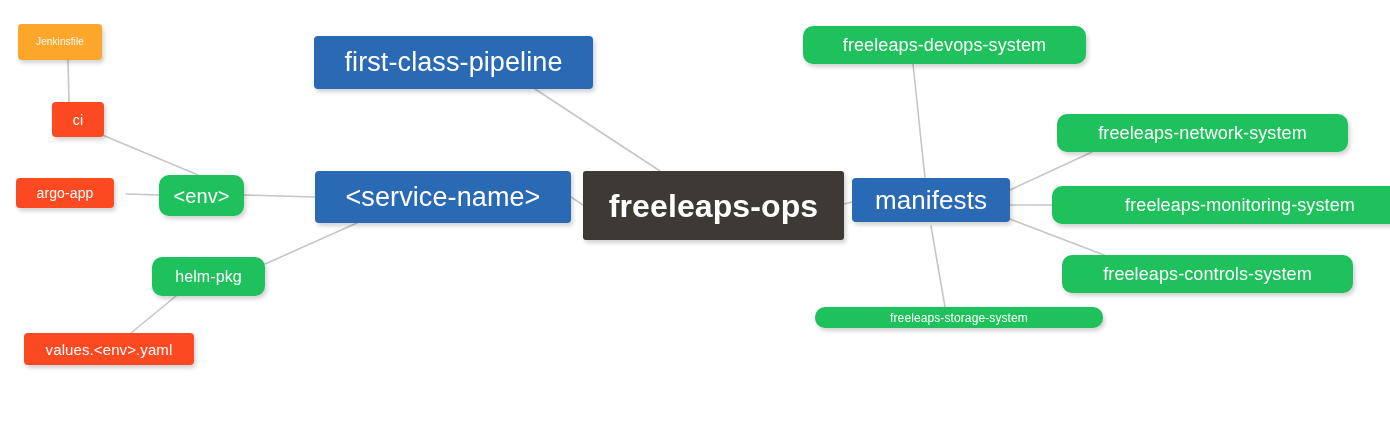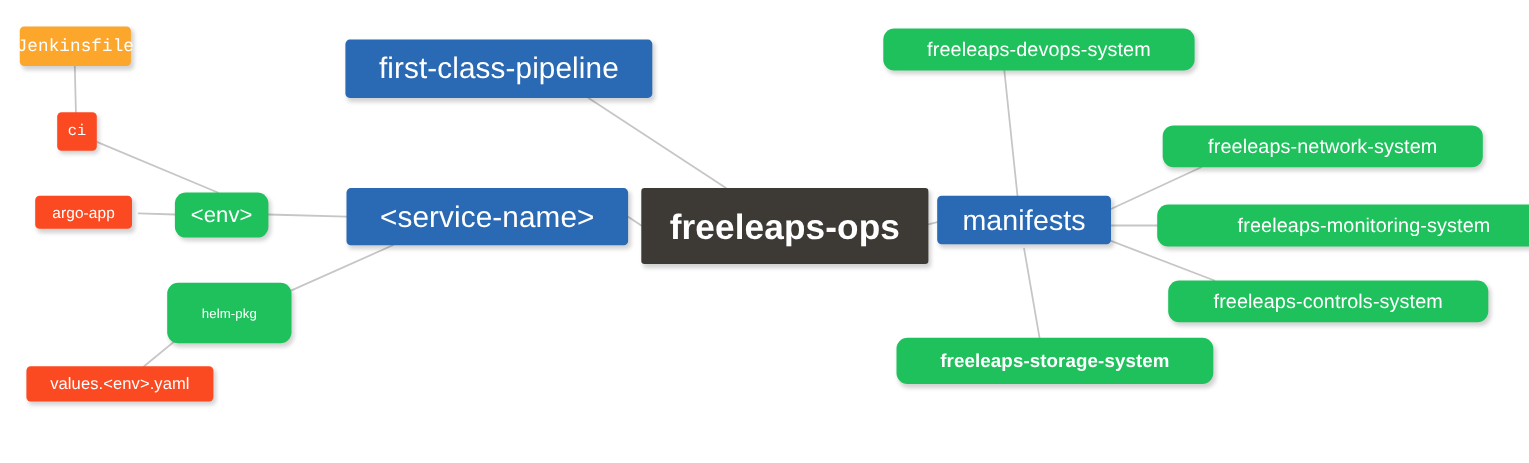--- a/index.html
+++ b/index.html
@@ -62,29 +62,29 @@
       <line x1="159" y1="195" x2="126" y2="194" stroke="#c6c6c6" stroke-width="1.6" stroke-linecap="round"></line>
       <line x1="69" y1="102" x2="68" y2="60" stroke="#c6c6c6" stroke-width="1.6" stroke-linecap="round"></line>
       <line x1="176" y1="296" x2="131" y2="333" stroke="#c6c6c6" stroke-width="1.6" stroke-linecap="round"></line>
       <line x1="925" y1="178" x2="913" y2="64" stroke="#c6c6c6" stroke-width="1.6" stroke-linecap="round"></line>
       <line x1="1010" y1="190" x2="1092" y2="152" stroke="#c6c6c6" stroke-width="1.6" stroke-linecap="round"></line>
       <line x1="1010" y1="205" x2="1052" y2="205" stroke="#c6c6c6" stroke-width="1.6" stroke-linecap="round"></line>
       <line x1="1010" y1="219" x2="1104" y2="255" stroke="#c6c6c6" stroke-width="1.6" stroke-linecap="round"></line>
       <line x1="931" y1="226" x2="945" y2="307" stroke="#c6c6c6" stroke-width="1.6" stroke-linecap="round"></line>
     </svg>
   <div id="node-layer">
-      <div class="node node-orange" style="left: 18px; top: 24px; width: 101px; height: 36px; font-size: 16px; font-family: Liberation Mono, monospace;">Jenkinsfile</div>
-      <div class="node node-red" style="left: 52px; top: 102px; width: 36px; height: 35px; font-size: 14px; font-family: Liberation Mono, monospace;">ci</div>
-      <div class="node node-red" style="left: 32px; top: 178px; width: 88px; height: 30px; font-size: 14px;">argo-app</div>
+      <div class="node node-orange" style="left: 18px; top: 24px; width: 84px; height: 36px; font-size: 10px;">Jenkinsfile</div>
+      <div class="node node-red" style="left: 52px; top: 102px; width: 52px; height: 35px; font-size: 14px;">ci</div>
+      <div class="node node-red" style="left: 16px; top: 178px; width: 98px; height: 30px; font-size: 14px;">argo-app</div>
       <div class="node node-green" style="left: 159px; top: 175px; width: 85px; height: 41px; font-size: 20px; text-align: right;">&lt;env&gt;</div>
-      <div class="node node-green" style="left: 152px; top: 257px; width: 113px; height: 55px; font-size: 12px;">helm-pkg</div>
+      <div class="node node-green" style="left: 152px; top: 257px; width: 113px; height: 39px; font-size: 16px;">helm-pkg</div>
       <div class="node node-red" style="left: 24px; top: 333px; width: 170px; height: 32px; font-size: 15px;">values.&lt;env&gt;.yaml</div>
       <div class="node node-blue" style="left: 314px; top: 36px; width: 279px; height: 53px; font-size: 27px;">first-class-pipeline</div>
       <div class="node node-blue" style="left: 315px; top: 171px; width: 256px; height: 52px; font-size: 27px;">&lt;service-name&gt;</div>
       <div class="node node-root" style="left: 583px; top: 171px; width: 261px; height: 69px; font-size: 32px; font-weight: bold;">freeleaps-ops</div>
       <div class="node node-blue" style="left: 852px; top: 178px; width: 158px; height: 44px; font-size: 26px;">manifests</div>
       <div class="node node-green" style="left: 803px; top: 26px; width: 283px; height: 38px; font-size: 18px;">freeleaps-devops-system</div>
       <div class="node node-green" style="left: 1057px; top: 114px; width: 291px; height: 38px; font-size: 18px;">freeleaps-network-system</div>
       <div class="node node-green" style="left: 1052px; top: 186px; width: 376px; height: 38px; font-size: 18px;">freeleaps-monitoring-system</div>
       <div class="node node-green" style="left: 1062px; top: 255px; width: 291px; height: 38px; font-size: 18px;">freeleaps-controls-system</div>
-      <div class="node node-green" style="left: 815px; top: 307px; width: 288px; height: 42px; font-size: 17px; font-weight: bold;">freeleaps-storage-system</div>
+      <div class="node node-green" style="left: 815px; top: 307px; width: 288px; height: 21px; font-size: 12px;">freeleaps-storage-system</div>
     </div>
 </div>
 
 </body></html>

